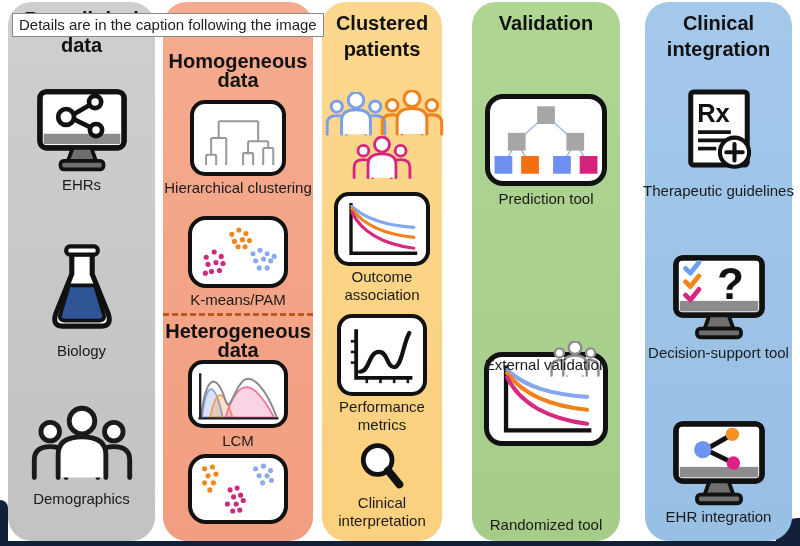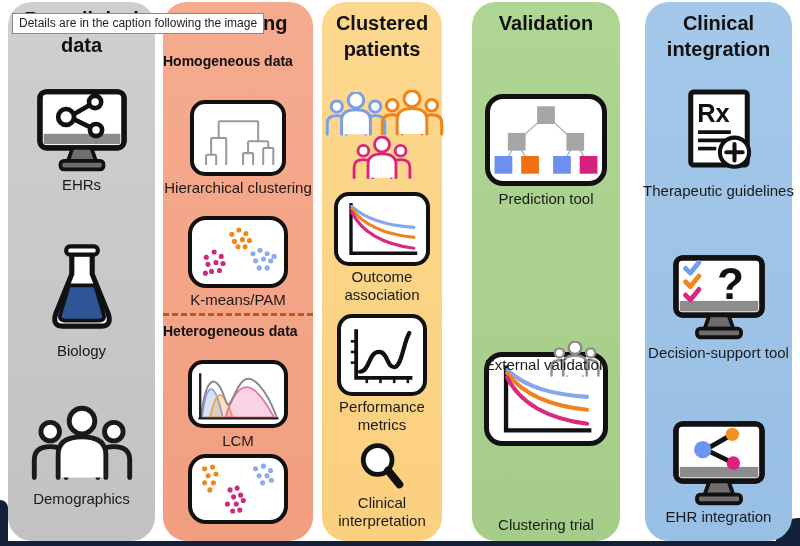--- a/index.html
+++ b/index.html
@@ -10,26 +10,26 @@
   .corner-l{left:0;bottom:0;width:8px;height:46px;border-top-right-radius:8px;}
   .corner-r{right:0;bottom:0;width:24px;height:28px;border-top-left-radius:22px;}
   .col{position:absolute;top:2px;height:539px;border-radius:24px;z-index:1;}
   .c1{left:8px;width:147px;background:linear-gradient(#cfcfcf,#c2c2c2);}
   .c2{left:163px;width:150px;background:linear-gradient(#f5ab8f,#f29e80);}
   .c3{left:322px;width:120px;background:linear-gradient(#fcd88f,#fbd07e);}
   .c4{left:472px;width:148px;background:linear-gradient(#aed692,#a5cd89);}
   .c5{left:645px;width:147px;background:linear-gradient(#a3c8ea,#98bfe4);}
   .abs{position:absolute;left:50%;transform:translateX(-50%);}
   .title{position:absolute;left:0;right:0;text-align:center;font-weight:bold;font-size:20px;line-height:26px;color:#111;}
-  .head{position:absolute;left:0;right:0;text-align:left;font-weight:bold;font-size:14px;line-height:19px;color:#111;}
+  .head{position:absolute;left:0;right:0;text-align:center;font-weight:bold;font-size:20px;line-height:19px;color:#111;}
   .lbl{position:absolute;left:-4px;right:-4px;text-align:center;font-size:15px;line-height:18px;color:#1a1a1a;}
   .ibox{background:#fff;border:4.5px solid #111;border-radius:15px;display:flex;align-items:center;justify-content:center;box-sizing:border-box;}
   .ibox4{background:#fff;border:5px solid #111;border-radius:18px;display:flex;align-items:center;justify-content:center;box-sizing:border-box;position:relative;}
   .dash{position:absolute;left:0;right:0;border-top:3px dashed #c0571c;}
-  .tooltip{position:absolute;left:12px;top:13px;background:#fff;border:1px solid #8a8a8a;font-size:12px;color:#222;padding:2px 6px 3px 6px;white-space:nowrap;z-index:10;}
+  .tooltip{position:absolute;left:12px;top:13px;background:#fff;border:1px solid #8a8a8a;font-size:15px;color:#222;padding:2px 6px 3px 6px;white-space:nowrap;z-index:10;}
   svg{display:block;}
 </style>
 </head>
 <body>
 
 <svg width="0" height="0" style="position:absolute">
   <defs>
     <g id="mon">
       <rect x="5" y="4" width="90" height="60" rx="7" fill="#fff" stroke="#111" stroke-width="5.5"></rect>
       <rect x="9" y="49" width="82" height="11" fill="#8c8c8c"></rect>
@@ -254,21 +254,21 @@
     <div class="ibox4 abs" style="top:258px;width:124px;height:94px">
       <svg width="108" height="80" viewBox="0 0 100 74">
           <use href="#curves"></use>
         </svg>
       <svg style="position:absolute;top:-16px;right:2px;color:#8c8c8c" width="52" height="36" viewBox="0 0 120 82">
           <use href="#grp"></use>
         </svg>
     </div>
     <div class="lbl" style="top:354px">External validation</div>
 
-    <div class="lbl" style="top:514px">Clustering trial</div>
+    <div class="lbl" style="top:514px">Randomized tool</div>
   </div>
 
   <div class="col c5">
     <div class="title" style="top:8px">Clinical integration</div>
     <svg class="abs" style="top:86px" width="82" height="92" viewBox="0 0 90 100">
       <rect x="14" y="4" width="62" height="80" rx="3" fill="#fff" stroke="#111" stroke-width="5.5"></rect>
       <text x="21" y="37" font-size="28" font-weight="bold" fill="#111" font-family="Liberation Sans, sans-serif">Rx</text>
       <g stroke="#111" stroke-width="4">
           <path d="M22,48 H58"></path>
           <path d="M22,57 H58"></path>

